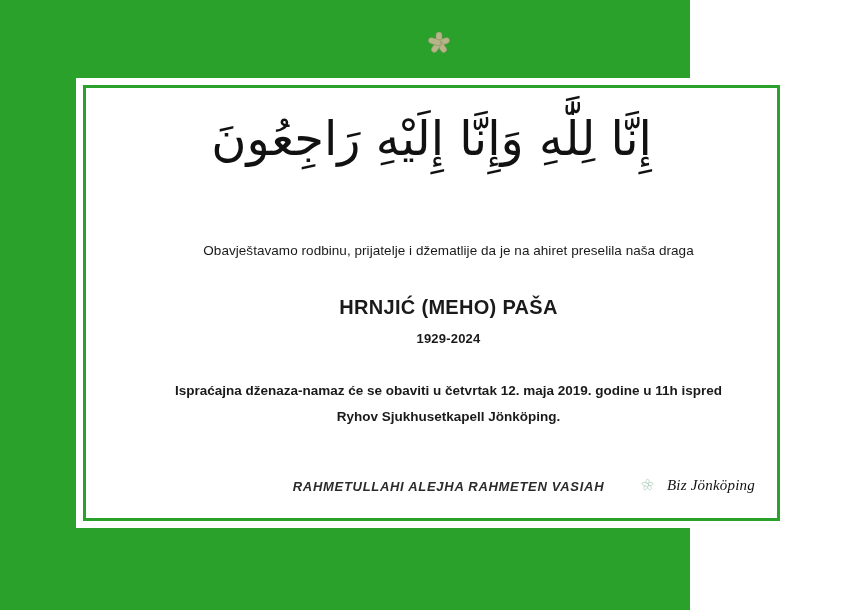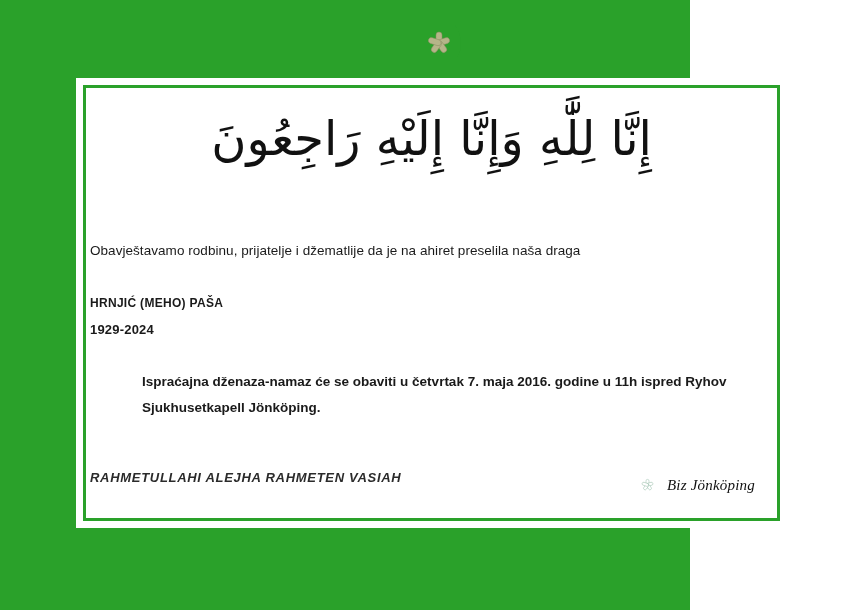--- a/index.html
+++ b/index.html
@@ -78,33 +78,34 @@
     color: #111111;
     direction: rtl;
     unicode-bidi: bidi-override;
     white-space: nowrap;
     letter-spacing: -1px;
   }
 
   
   #notice-body {
     position: absolute;
-    left: 4px;
+    left: 17px;
     top: 155px;
     width: 100%;
+    text-align: center;
     color: #1a1a1a;
   }
   #announcement-line {
     font-size: 13.5px;
     font-weight: 400;
     letter-spacing: 0.05px;
   }
   #deceased-name {
     margin-top: 38px;
-    font-size: 12px;
+    font-size: 20px;
     font-weight: bold;
     letter-spacing: 0.3px;
   }
   #life-years {
     margin-top: 12px;
     font-size: 13px;
     font-weight: bold;
     letter-spacing: 0.2px;
   }
   #funeral-details {
@@ -189,21 +190,21 @@
           <div id="basmala-calligraphy">إِنَّا لِلَّٰهِ وَإِنَّا إِلَيْهِ رَاجِعُونَ</div>
         </div>
 
         <div id="notice-body">
           <div id="announcement-line">Obavještavamo rodbinu, prijatelje i džematlije da je na ahiret preselila naša draga</div>
 
           <div id="deceased-name">HRNJIĆ (MEHO) PAŠA</div>
 
           <div id="life-years">1929-2024</div>
 
-          <div id="funeral-details">Ispraćajna dženaza-namaz će se obaviti u četvrtak 7. maja 2016. godine u 11h ispred Ryhov Sjukhusetkapell Jönköping.</div>
+          <div id="funeral-details">Ispraćajna dženaza-namaz će se obaviti u četvrtak 12. maja 2019. godine u 11h ispred Ryhov Sjukhusetkapell Jönköping.</div>
 
           <div id="closing-dua">RAHMETULLAHI ALEJHA RAHMETEN VASIAH</div>
         </div>
 
         <div id="footer-brand">
           <span>
             <svg width="30" height="30" viewBox="0 0 30 30" aria-hidden="true">
               <path d="M15 1.5 A13.5 13.5 0 1 0 15 28.5 A10.2 10.2 0 1 1 15 1.5 Z" fill="#0f8a4a"></path>
               <g fill="#ffffff" stroke="#7fae95" stroke-width="0.4">
                 <g transform="translate(18.5,15)">

